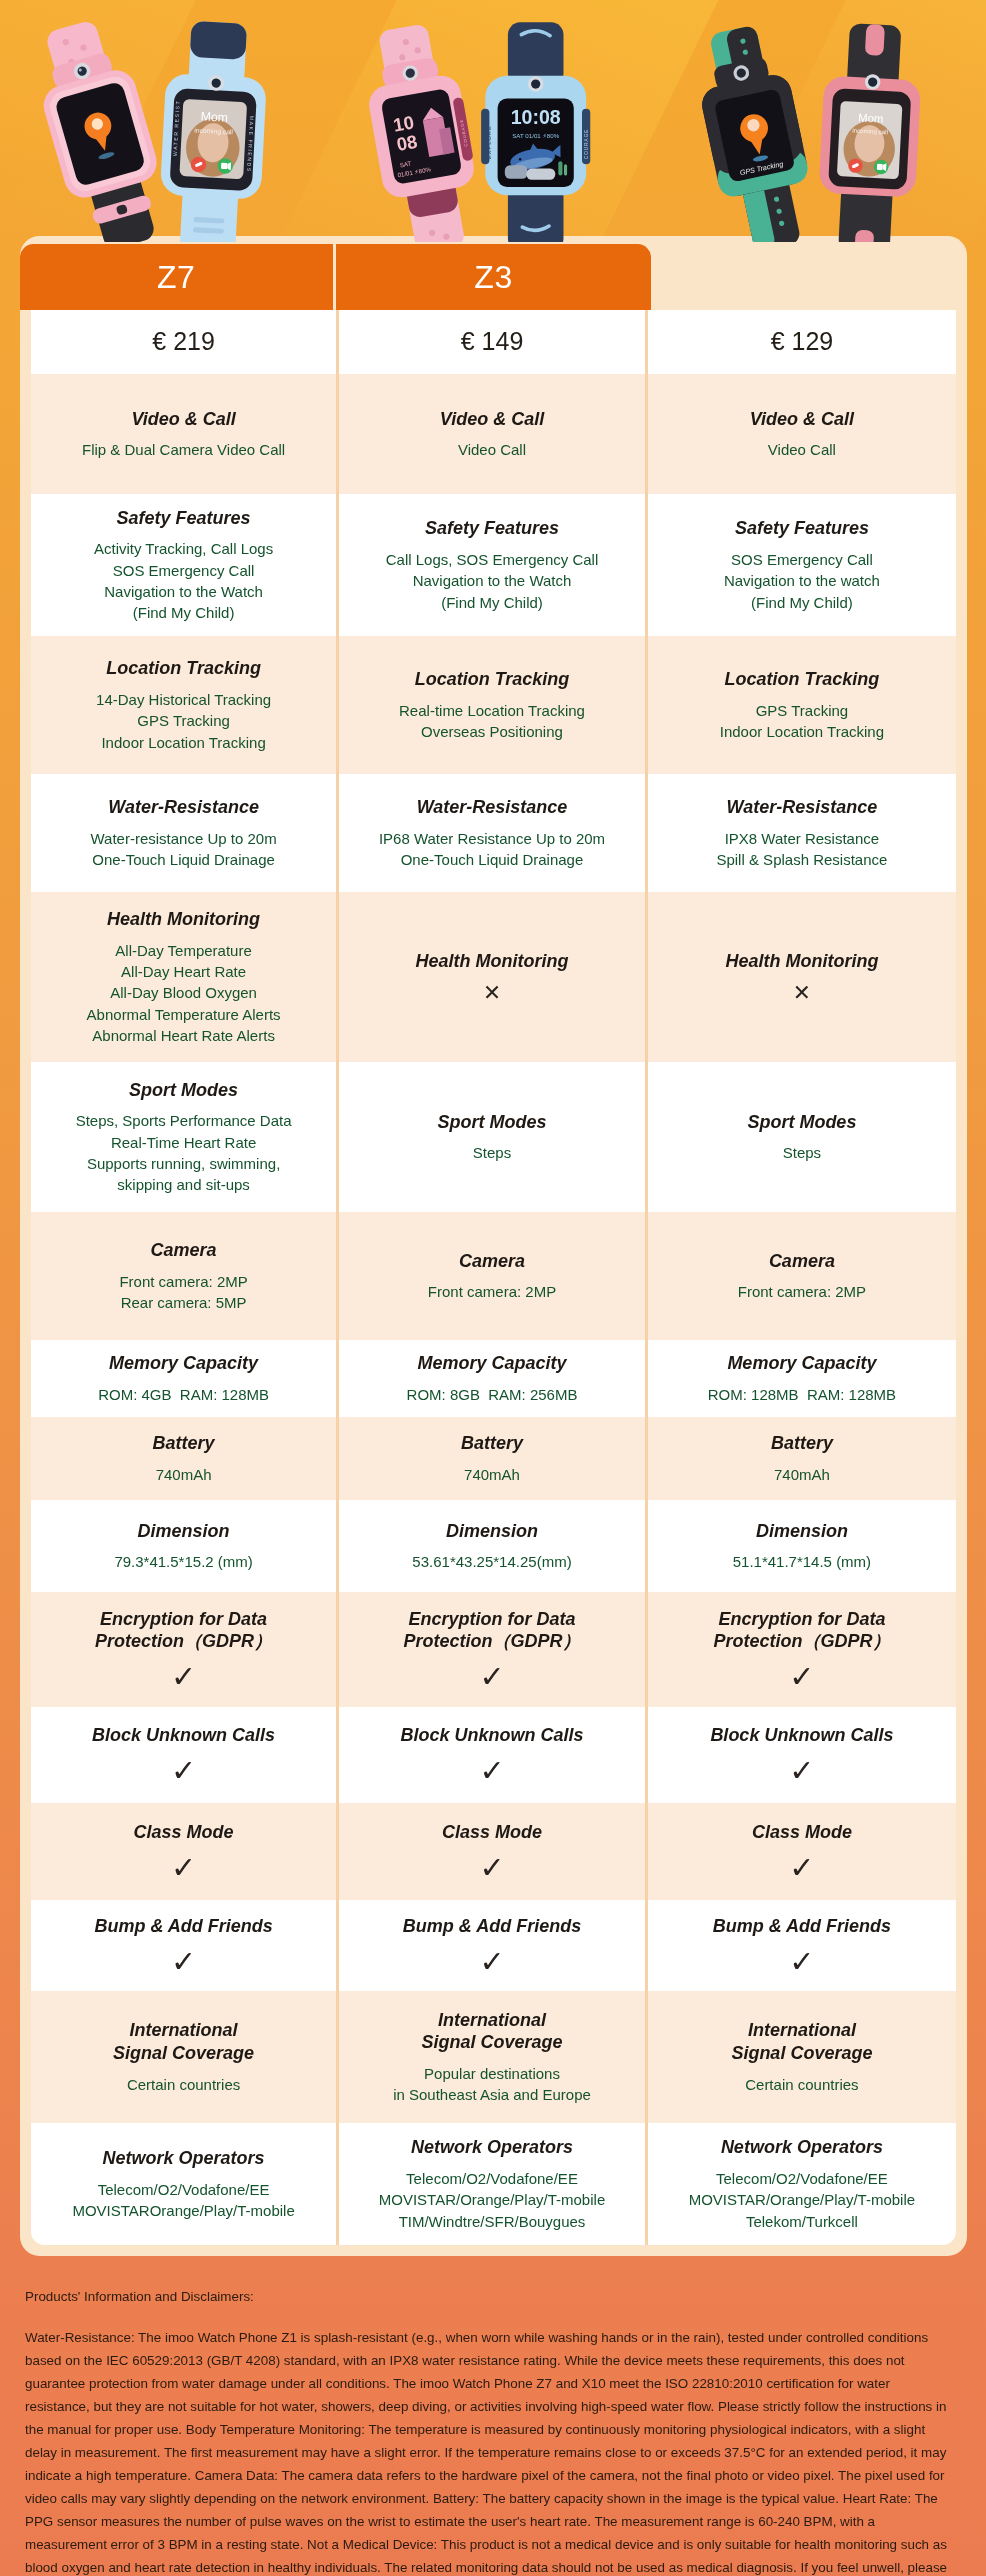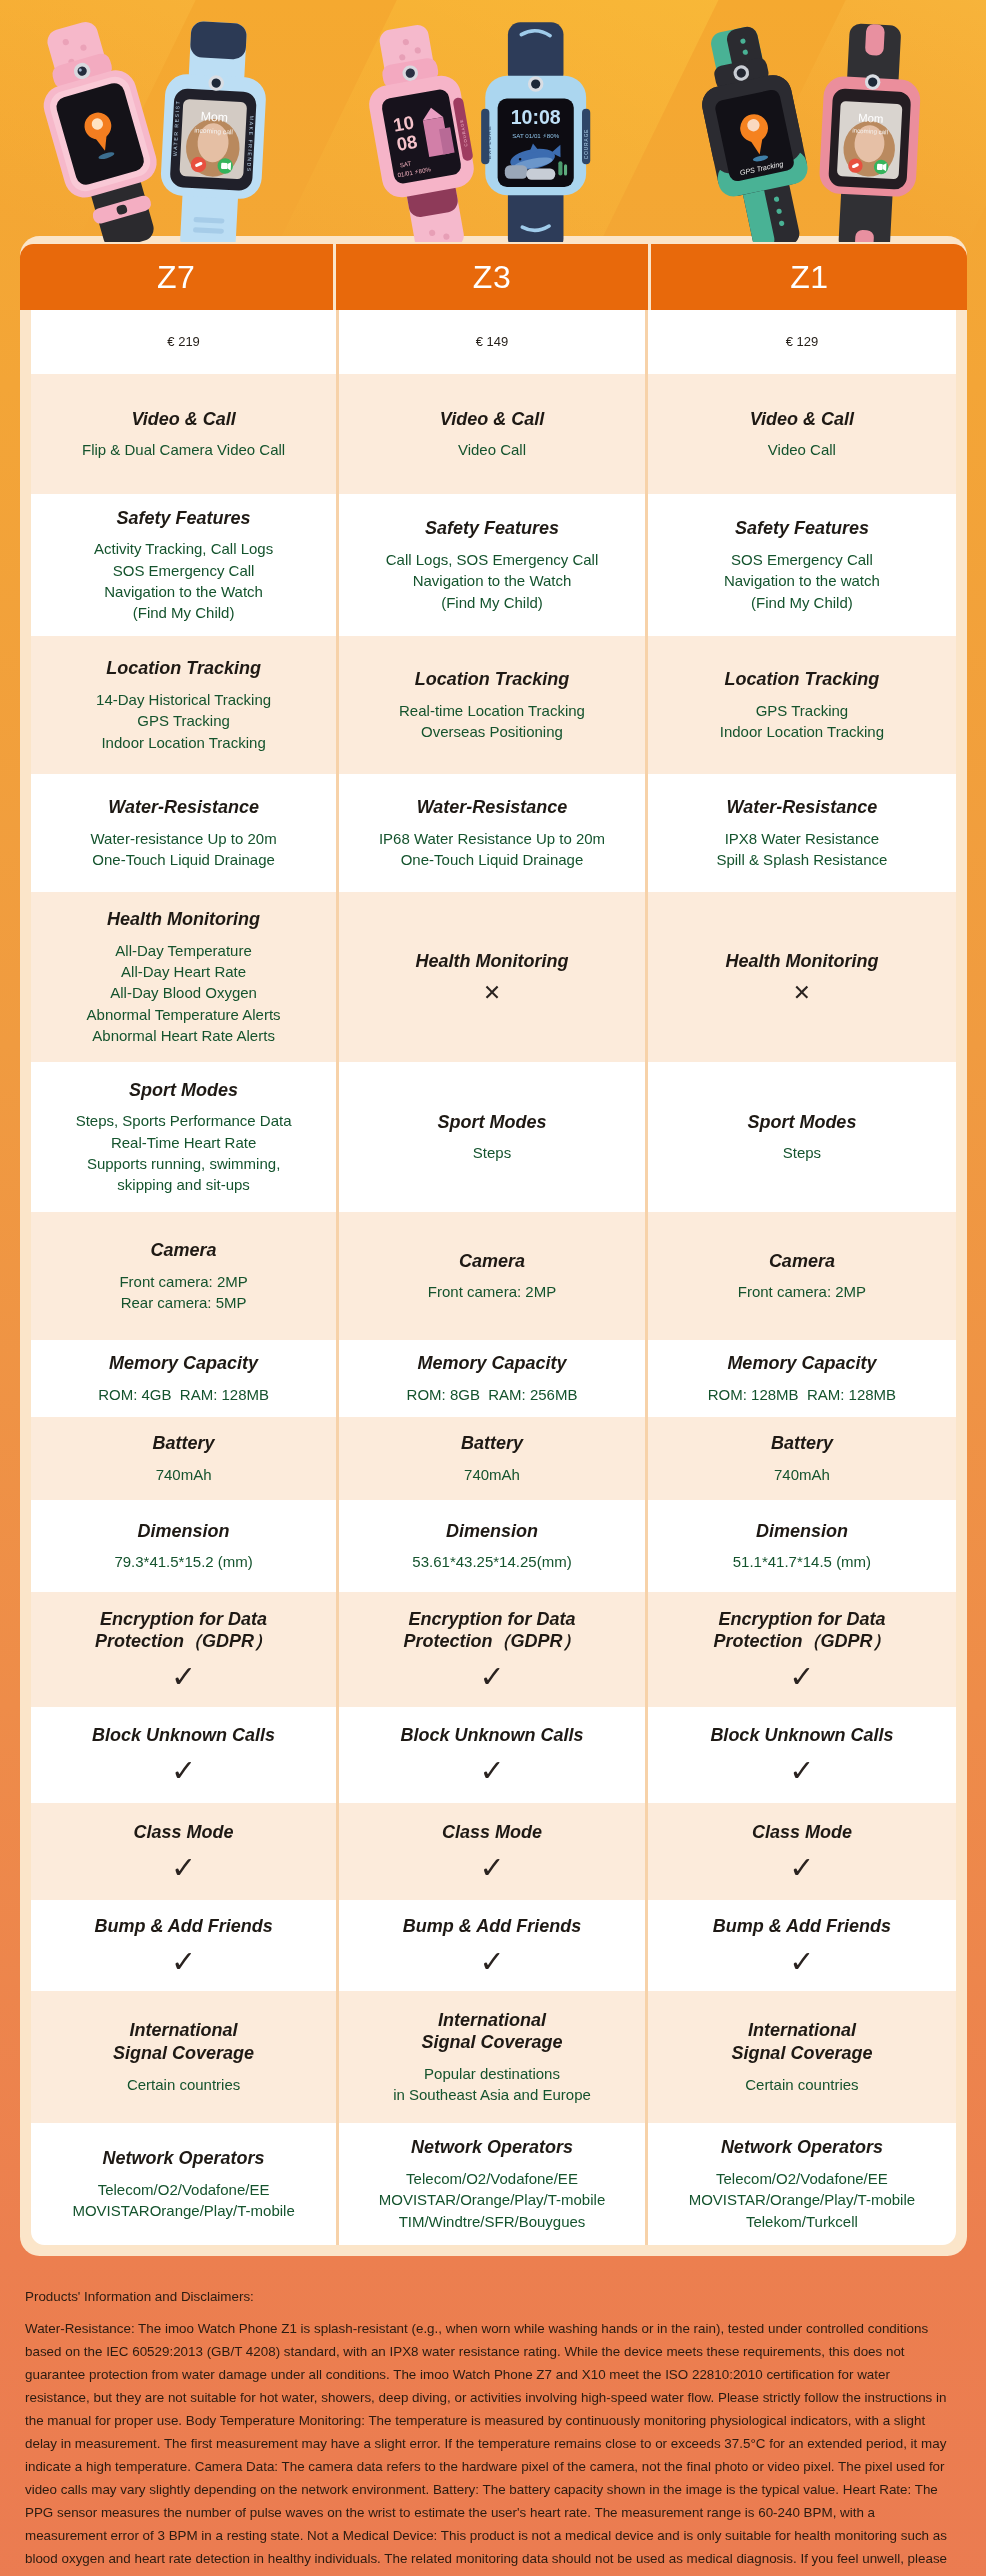--- a/index.html
+++ b/index.html
@@ -31,26 +31,26 @@
 
   .tbody{margin:0 11.3px;border-radius:0 0 13.4px 13.4px;overflow:hidden;}
   .row{display:grid;grid-template-columns:1fr 1fr 1fr;}
   .row.white .cell{background:#FFFFFF;}
   .row.peach .cell{background:#FCEBDB;}
   .cell{display:flex;flex-direction:column;align-items:center;justify-content:center;
     gap:9.3px;padding:10.3px 13.4px;text-align:center;border-right:3.1px solid #F7D2A9;box-sizing:border-box;}
   .cell:last-child{border-right:none;}
   .h{font-size:18px;font-weight:700;line-height:1.25;color:#1E1914;white-space:pre-line;font-style:italic;}
   .v{font-size:15px;line-height:1.42;color:#14532d;white-space:pre-line;}
-  .price{font-size:13px;color:#241E18;}
+  .price{font-size:25px;color:#241E18;}
   .mark-check{font-size:30px;line-height:1;color:#2A2320;}
   .mark-x{font-size:21.6px;line-height:1;color:#2A2320;}
 
   .disclaimer{position:absolute;left:25px;right:29px;top:2285px;color:#2B1B10;z-index:1;}
-  .disclaimer .dt{font-size:13.4px;line-height:23px;margin-bottom:9px;}
+  .disclaimer .dt{font-size:13.4px;line-height:23px;margin-bottom:18px;}
   .disclaimer .db{font-size:13.4px;line-height:23px;}
   svg text{font-family:"Liberation Sans","DejaVu Sans",sans-serif;}
 </style>
 </head>
 <body>
 
 <div class="streak a"></div>
 <div class="streak b"></div>
 <div class="streak c"></div>
 
@@ -213,21 +213,20 @@
         <path d="M 28 54 L 35 50 L 35 66 L 28 62 Z" fill="#FFFFFF"></path>
       </g>
     </svg>
   </div>
 </div>
 
 <div class="card">
   <div class="thead">
     <div class="hcell">Z7</div>
     <div class="hcell">Z3</div>
-    <div class="hcell">Z1</div>
   </div>
 
   <div class="tbody">
 
     <div class="row white" style="min-height:64px">
       <div class="cell">
           <div class="v price">€ 219</div>
         </div>
       <div class="cell">
           <div class="v price">€ 149</div>

